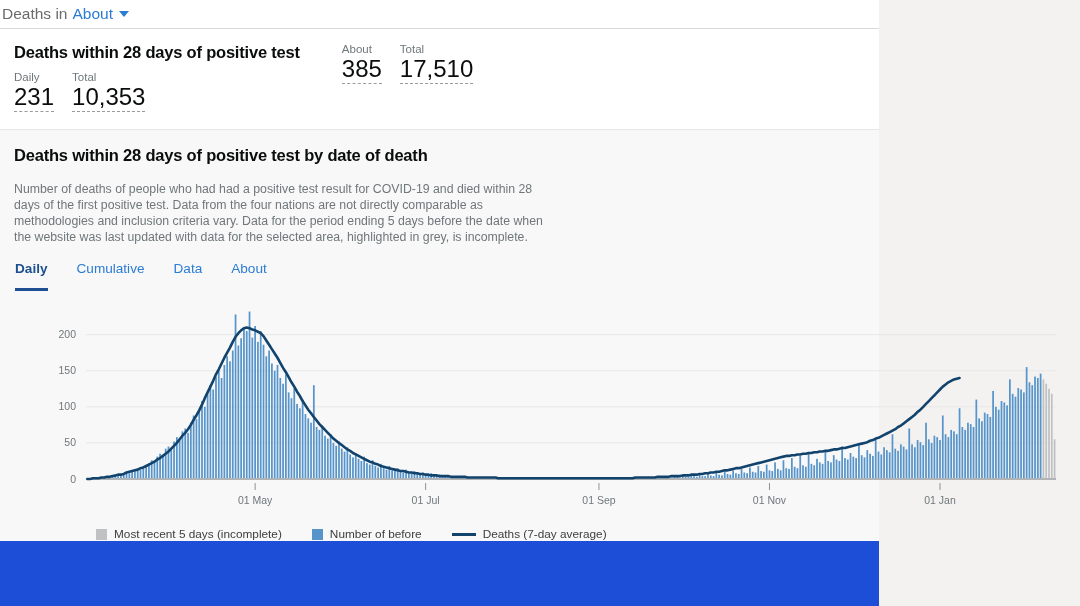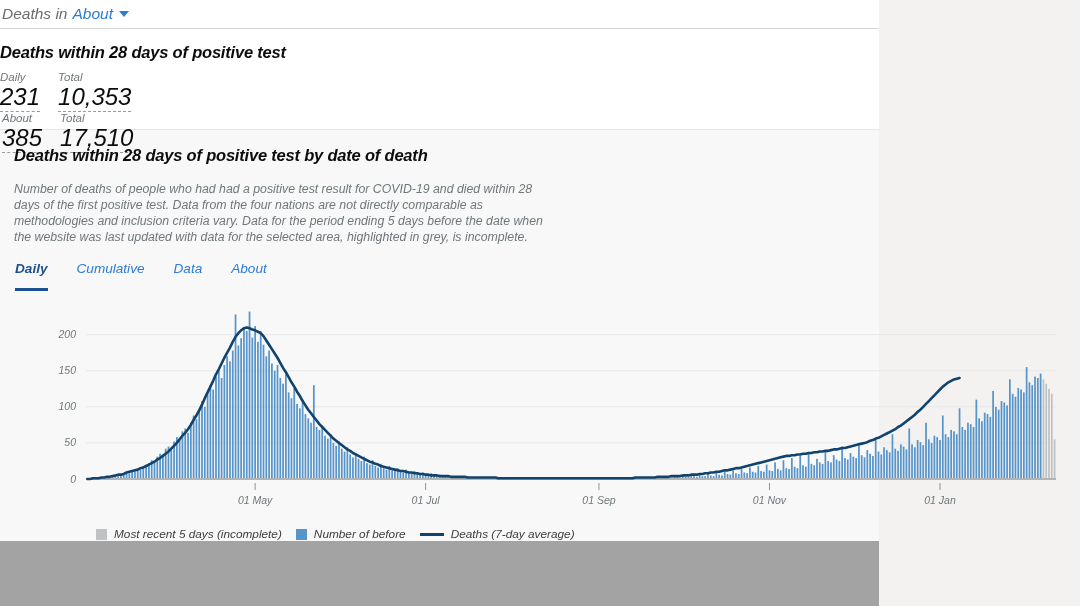--- a/index.html
+++ b/index.html
@@ -3,21 +3,21 @@
 <meta charset="utf-8">
 <style>
   * { box-sizing: border-box; }
   html, body {
     margin: 0; padding: 0;
     width: 1080px; height: 606px;
     background: #f3f2f1;
     font-family: "Liberation Sans", sans-serif;
     overflow: hidden;
   }
-  .page { width: 879px; height: 606px; position: relative; background: #a3a3a3; font-style: italic; }
+  .page { width: 879px; height: 606px; position: relative; background: #1d4ed8; }
 
   
   .topbar {
     height: 29px;
     background: #ffffff;
     border-bottom: 1px solid #d8d8d8;
     display: flex; align-items: center;
     padding: 0 0 0 2px;
     font-size: 15.5px;
     color: #6b6b6b;
@@ -31,24 +31,23 @@
     border-left: 5px solid transparent;
     border-right: 5px solid transparent;
     border-top: 6px solid #2b7cd3;
     vertical-align: middle; position: relative; top: -1px;
   }
 
   
   .summary {
     background: #ffffff;
     height: 101px;
-    padding: 14px 0 0 0;
+    padding: 14px 0 0 14px;
     display: flex;
     border-bottom: 1px solid #e6e6e6;
-    flex-direction: column;
   }
   .metric { margin-right: 40px; }
   .metric.second { margin-left: 2px; }
   .metric-title {
     font-size: 16.5px; font-weight: bold; color: #0b0c0c;
     letter-spacing: -0.2px; margin-bottom: 9px;
   }
   .metric-values { display: flex; }
   .mv { margin-right: 18px; }
   .mv-label { font-size: 11.5px; color: #6f777b; margin-bottom: 1px; }
@@ -80,21 +79,21 @@
   
   .chart-wrap { position: relative; margin-top: 14px; }
   svg.chart { display: block; }
   .axis-label { font-size: 10.5px; fill: #6f777b; font-family: "Liberation Sans", sans-serif; }
   .gridline { stroke: #e8e8e8; stroke-width: 1; }
   .baseline { stroke: #b1b4b6; stroke-width: 2; }
   .tickmark { stroke: #8f9396; stroke-width: 1; }
 
   
   .legend {
-    display: flex; align-items: center; gap: 0;
+    display: flex; align-items: center; gap: 16px;
     padding: 10px 0 0 82px; font-size: 11.8px; color: #3d3d3d;
   }
   .legend-item { display: flex; align-items: center; gap: 7px; margin-right: 14px; }
   .swatch { width: 11px; height: 11px; display: inline-block; }
   .swatch.grey { background: #bfc1c3; }
   .swatch.blue { background: #5694ca; }
   .swatch.line { width: 24px; height: 3px; background: #12436d; }
 </style>
 </head>
 <body>

